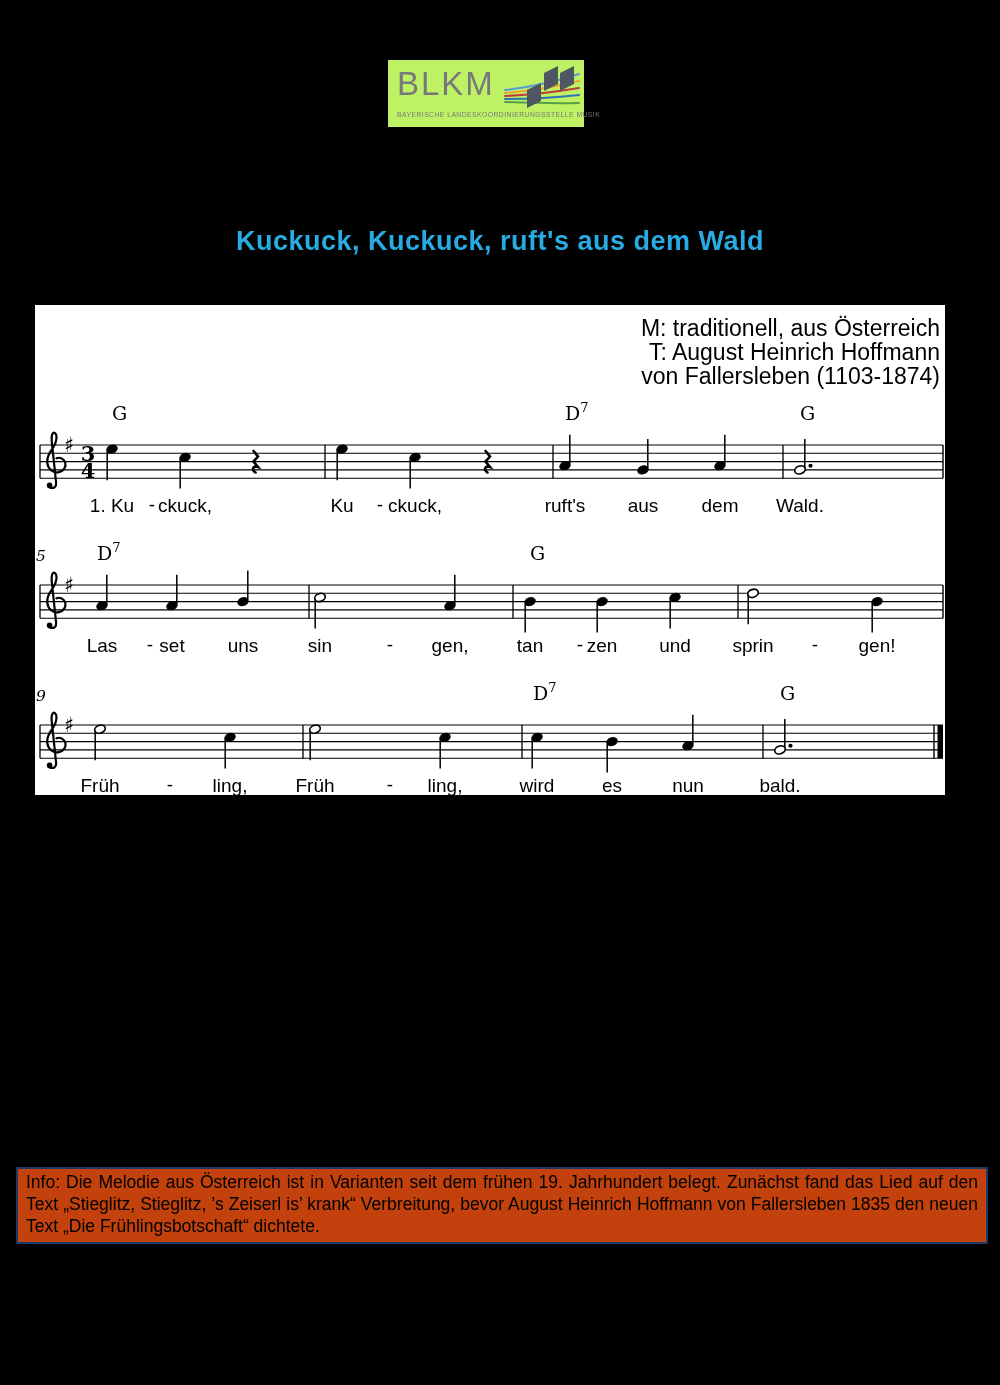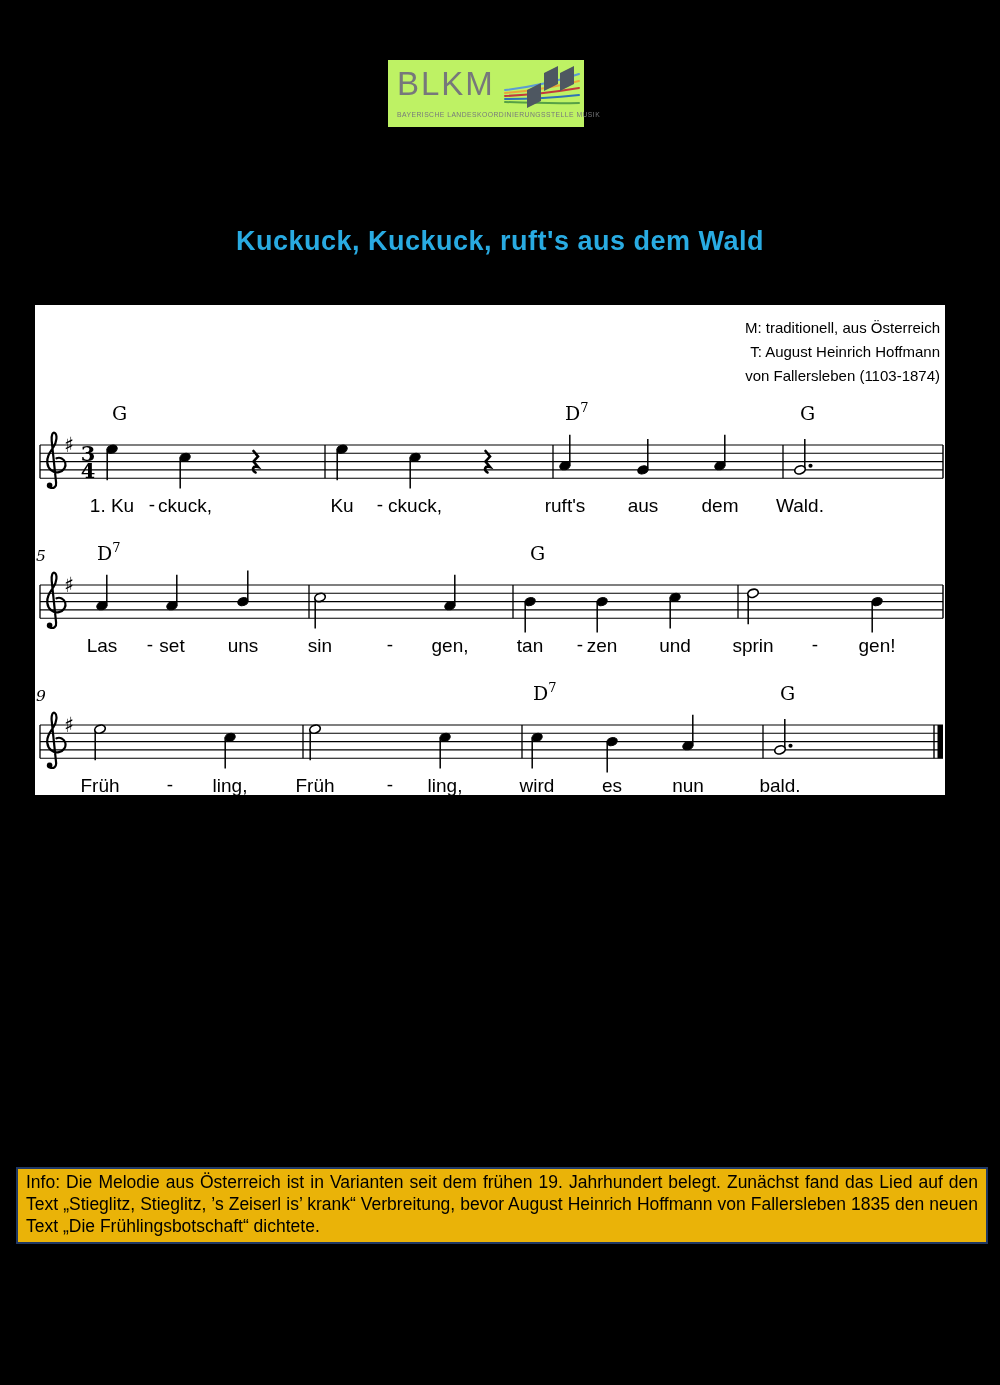--- a/index.html
+++ b/index.html
@@ -14,25 +14,25 @@
                 color:#77787B;white-space:nowrap;}
   .logo-glyph{position:absolute;left:114px;top:3px;}
 
   
   .title{position:absolute;left:0;top:226px;width:1000px;text-align:center;
          font-size:27px;font-weight:bold;color:#29ABE2;margin:0;letter-spacing:0.5px;}
 
   
   .score-panel{position:absolute;left:35px;top:305px;width:910px;height:490px;background:#fff;}
   .credits{position:absolute;right:5px;top:11px;text-align:right;color:#000;
-           font-size:15px;line-height:24px;}
+           font-size:23px;line-height:24px;}
   .score-svg{position:absolute;left:0;top:0;}
 
   
-  .info-box{position:absolute;left:16px;top:1167px;width:952px;background:#eab308;
+  .info-box{position:absolute;left:16px;top:1167px;width:952px;background:#c2410c;
             border:2px solid #203864;padding:3px 8px 5px 8px;color:#000;}
   .info-box p{margin:0;font-size:17.5px;line-height:21.8px;text-align:justify;}
 </style>
 </head>
 <body>
 
 <div class="page">
 
   <div class="logo-box">
     <div class="logo-word">BLKM</div>

